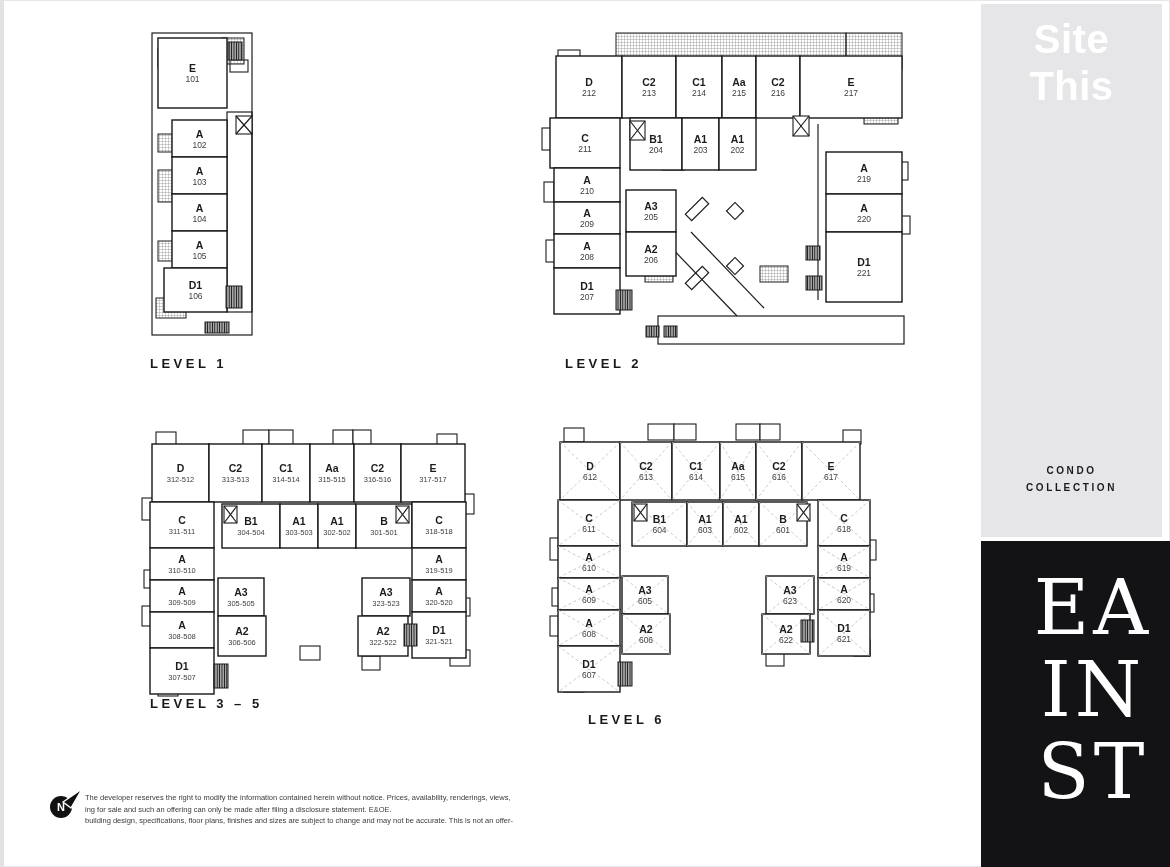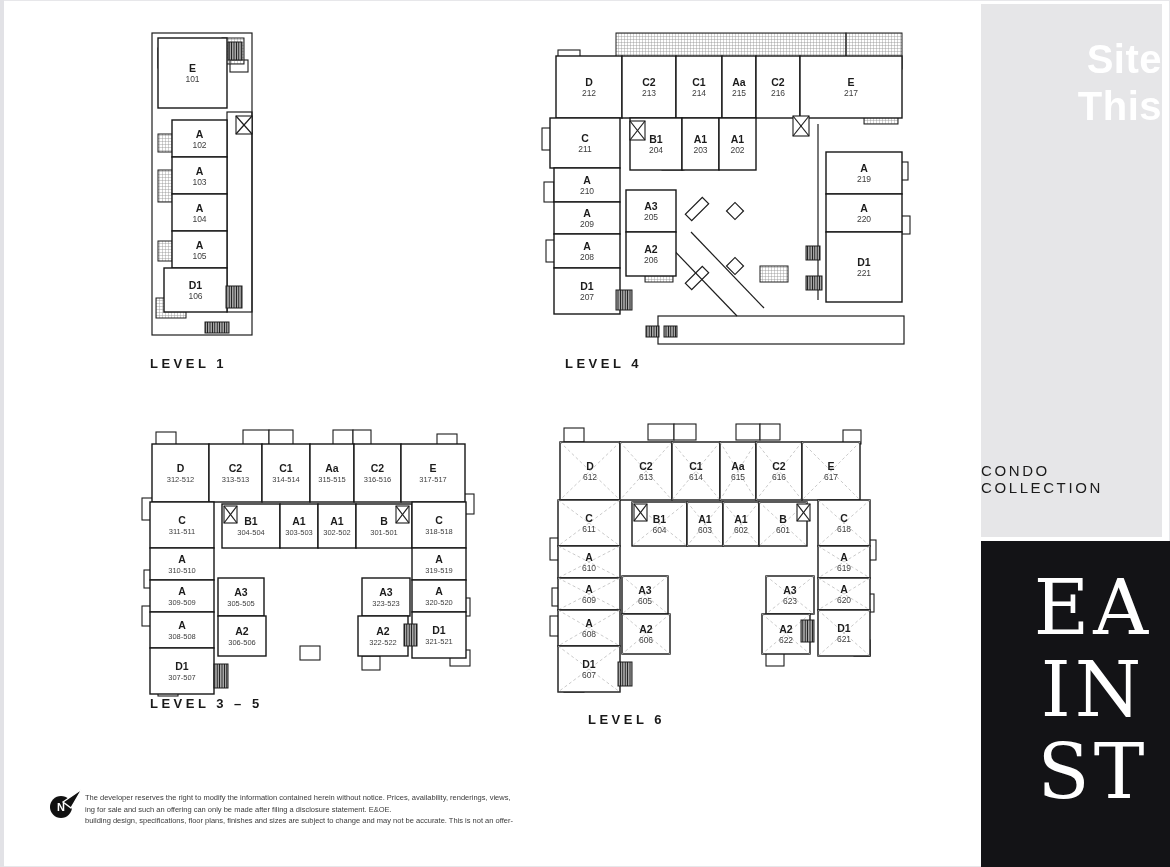--- a/index.html
+++ b/index.html
@@ -16,22 +16,22 @@
   .unit{fill:#ffffff;stroke:#161616;stroke-width:1.4}
   .h{fill:url(#hatch);stroke:#1d1d1d;stroke-width:1}
   .cb{fill:url(#comb);stroke:#1d1d1d;stroke-width:1}
   .dx{stroke:#bcbcbc;stroke-width:.8;stroke-dasharray:3 2.5;fill:none}
   .uc{font:bold 10.5px "Liberation Sans",sans-serif;fill:#1c1c1c;text-anchor:middle}
   .un{font:8.5px "Liberation Sans",sans-serif;fill:#3d3d3d;text-anchor:middle}
   .un.sm{font-size:7.5px}
   .lvl-label{position:absolute;font-size:13px;font-weight:bold;letter-spacing:3.5px;color:#191919}
   
   .gray-panel{position:absolute;left:981px;top:4px;width:181px;height:533px;background:#e6e6e8}
-  .site-title{padding-top:32px;text-align:right;font-size:40px;line-height:47px;font-weight:bold;color:#ffffff;letter-spacing:.5px}
-  .collection{position:absolute;left:0;right:0;top:458px;font-size:15px;font-weight:normal;letter-spacing:2.6px;color:#1b1b1b;line-height:17px}
+  .site-title{padding-top:12px;text-align:center;font-size:40px;line-height:47px;font-weight:bold;color:#ffffff;letter-spacing:.5px}
+  .collection{position:absolute;left:0;right:0;top:458px;text-align:center;font-size:10px;font-weight:bold;letter-spacing:2.6px;color:#1b1b1b;line-height:17px}
   .brand{position:absolute;left:981px;top:541px;width:224px;height:326px;background:#131316;color:#fff;
          text-align:center;font-family:"DejaVu Serif",serif;padding-top:26px;box-sizing:border-box}
   .brand-row{font-size:76px;line-height:82px;letter-spacing:4px}
   
   .north{position:absolute;left:44px;top:786px}
   .north-n{font:bold 11px "Liberation Sans",sans-serif;fill:#ffffff;text-anchor:middle}
   .disc{position:absolute;left:85px;top:792px;font-size:7.5px;font-weight:normal;line-height:11.5px;color:#3a3a3a;white-space:nowrap}
 </style>
 </head>
 <body>
@@ -547,21 +547,21 @@
       <line x1="647" y1="504" x2="634" y2="521" class="o"></line>
       <rect x="797" y="504" width="13" height="17" class="w"></rect>
       <line x1="797" y1="504" x2="810" y2="521" class="o"></line>
       <line x1="810" y1="504" x2="797" y2="521" class="o"></line>
       <rect x="618" y="662" width="14" height="24" class="cb"></rect>
       <rect x="801" y="620" width="13" height="22" class="cb"></rect>
     </g>
   </svg>
 
 <div class="lvl-label" style="left:150px;top:356px">LEVEL 1</div>
-<div class="lvl-label" style="left:565px;top:356px">LEVEL 4</div>
+<div class="lvl-label" style="left:565px;top:356px">LEVEL 2</div>
 <div class="lvl-label" style="left:150px;top:696px">LEVEL 3 – 5</div>
 <div class="lvl-label" style="left:588px;top:712px">LEVEL 6</div>
 
 <div class="gray-panel">
   <div class="site-title">
     <div>Site</div>
     <div>This</div>
   </div>
   <div class="collection">
     <div>CONDO</div>

